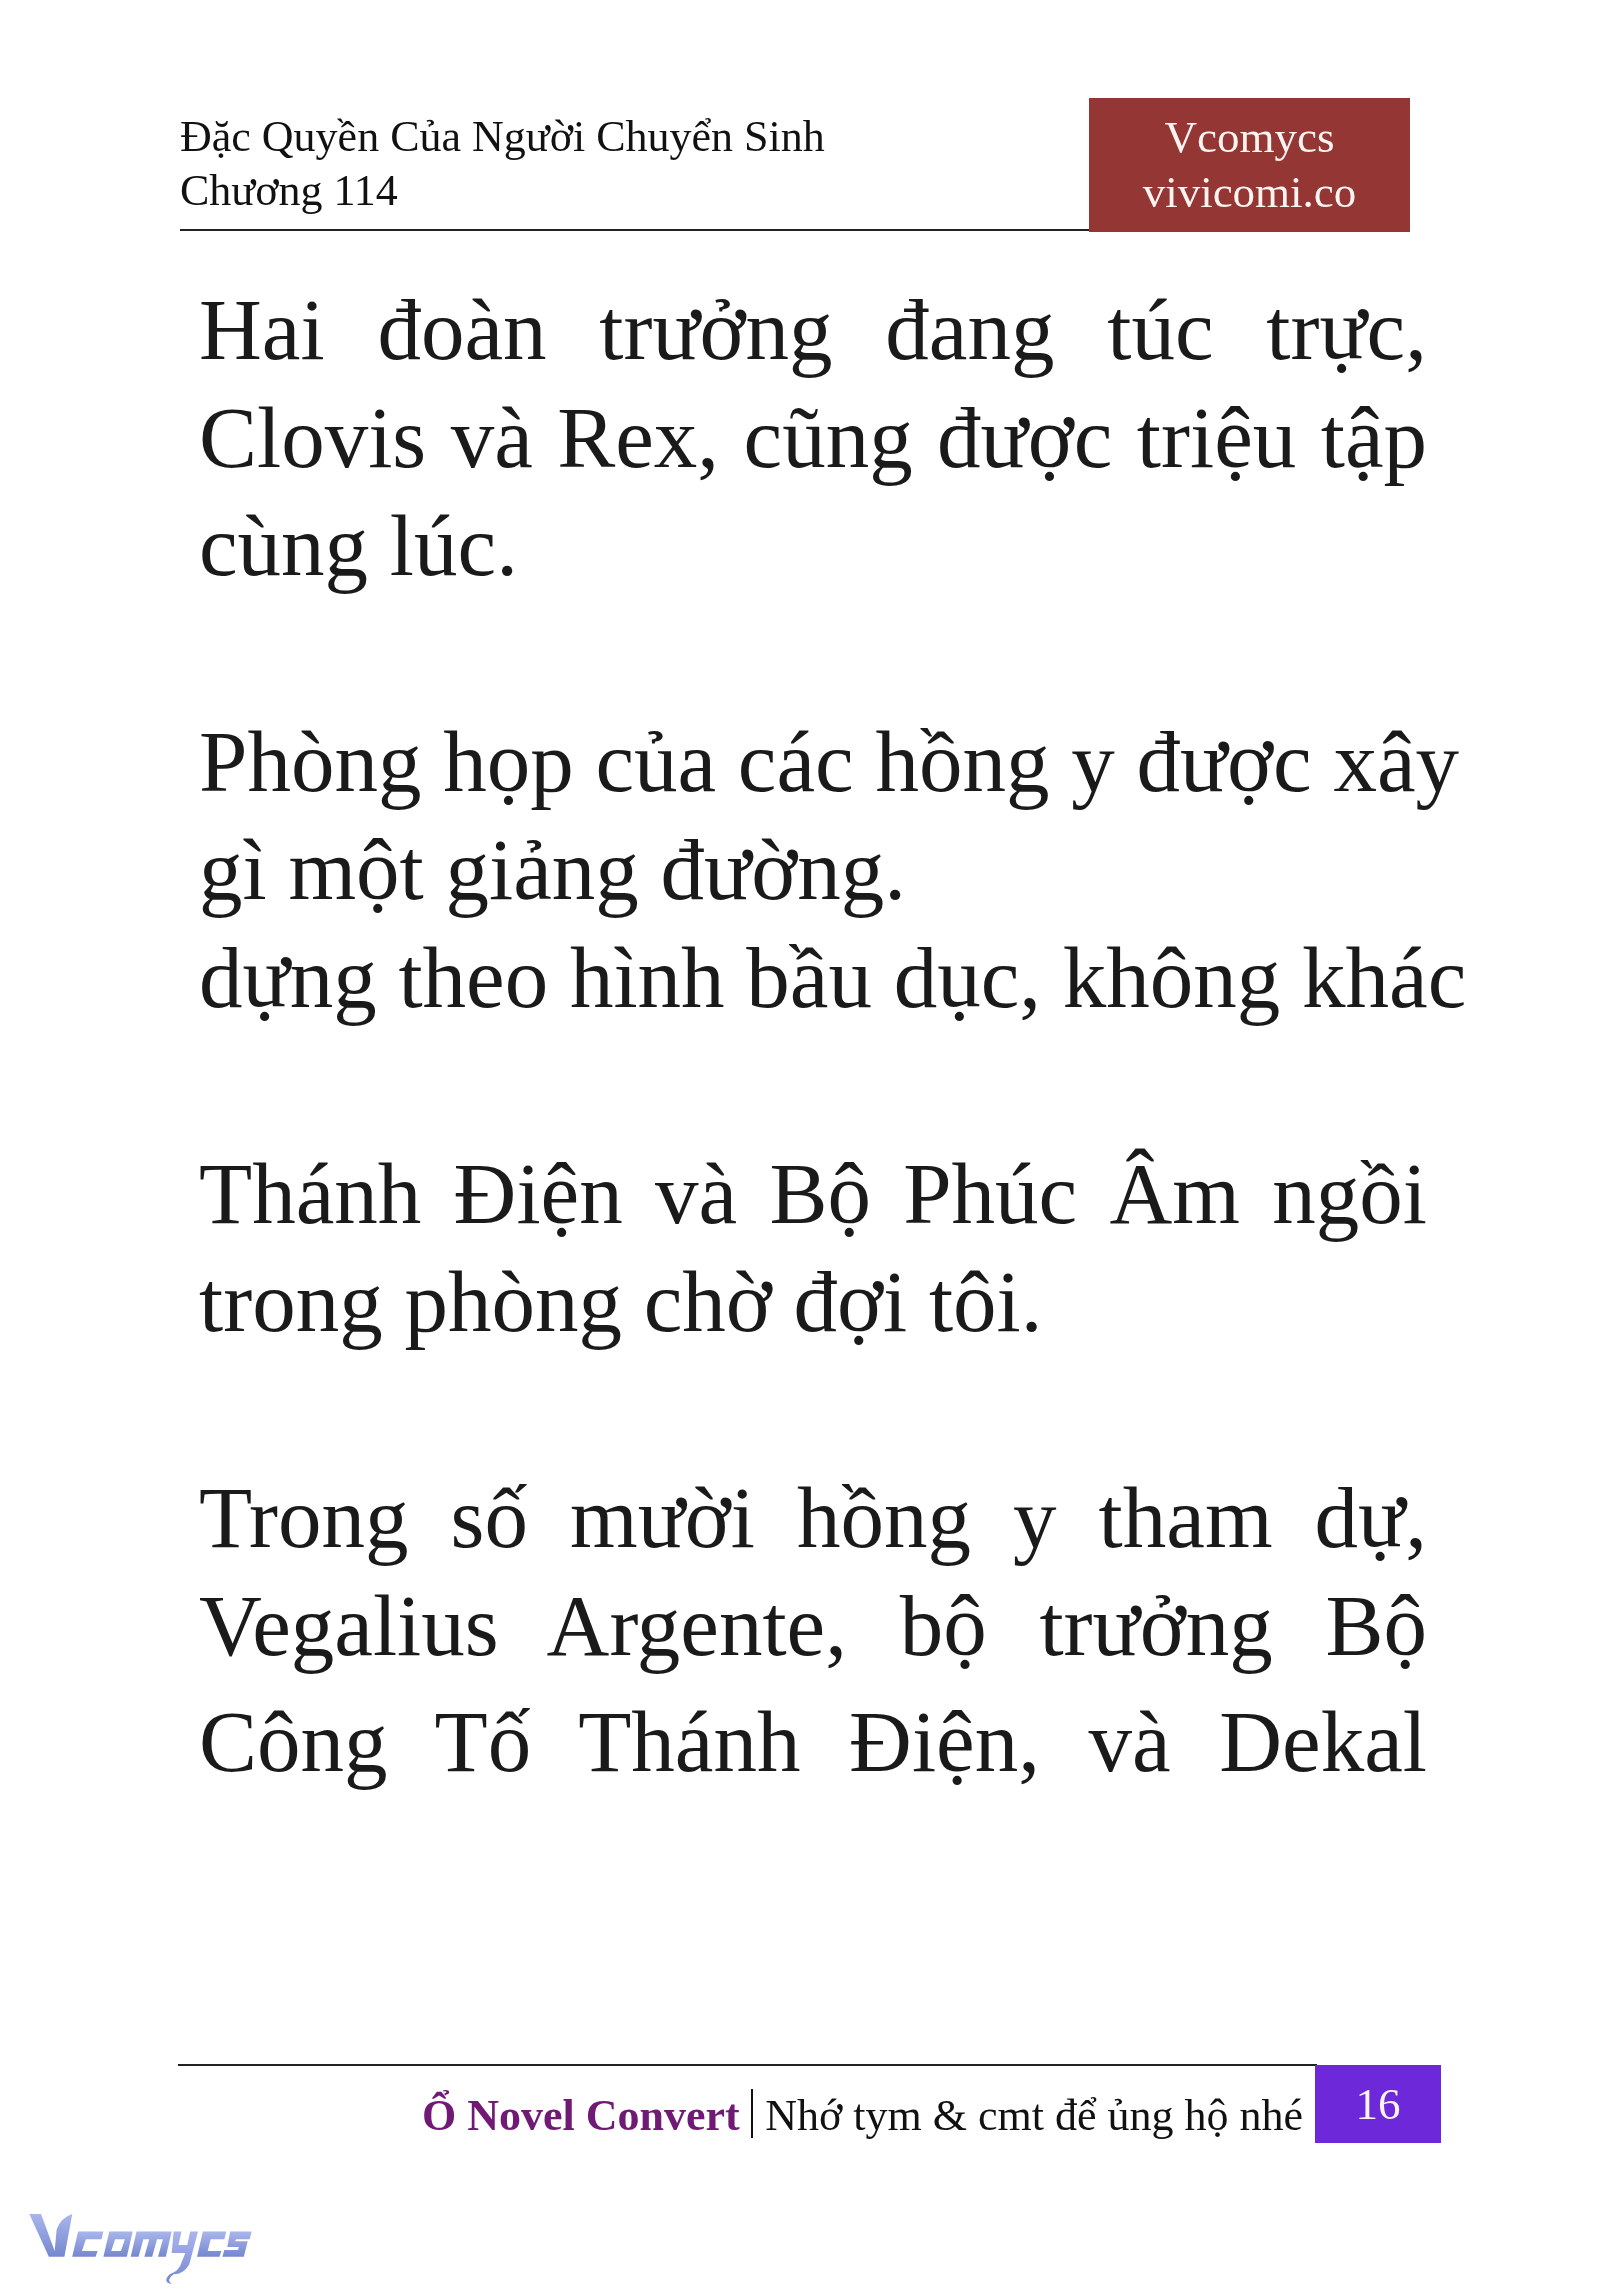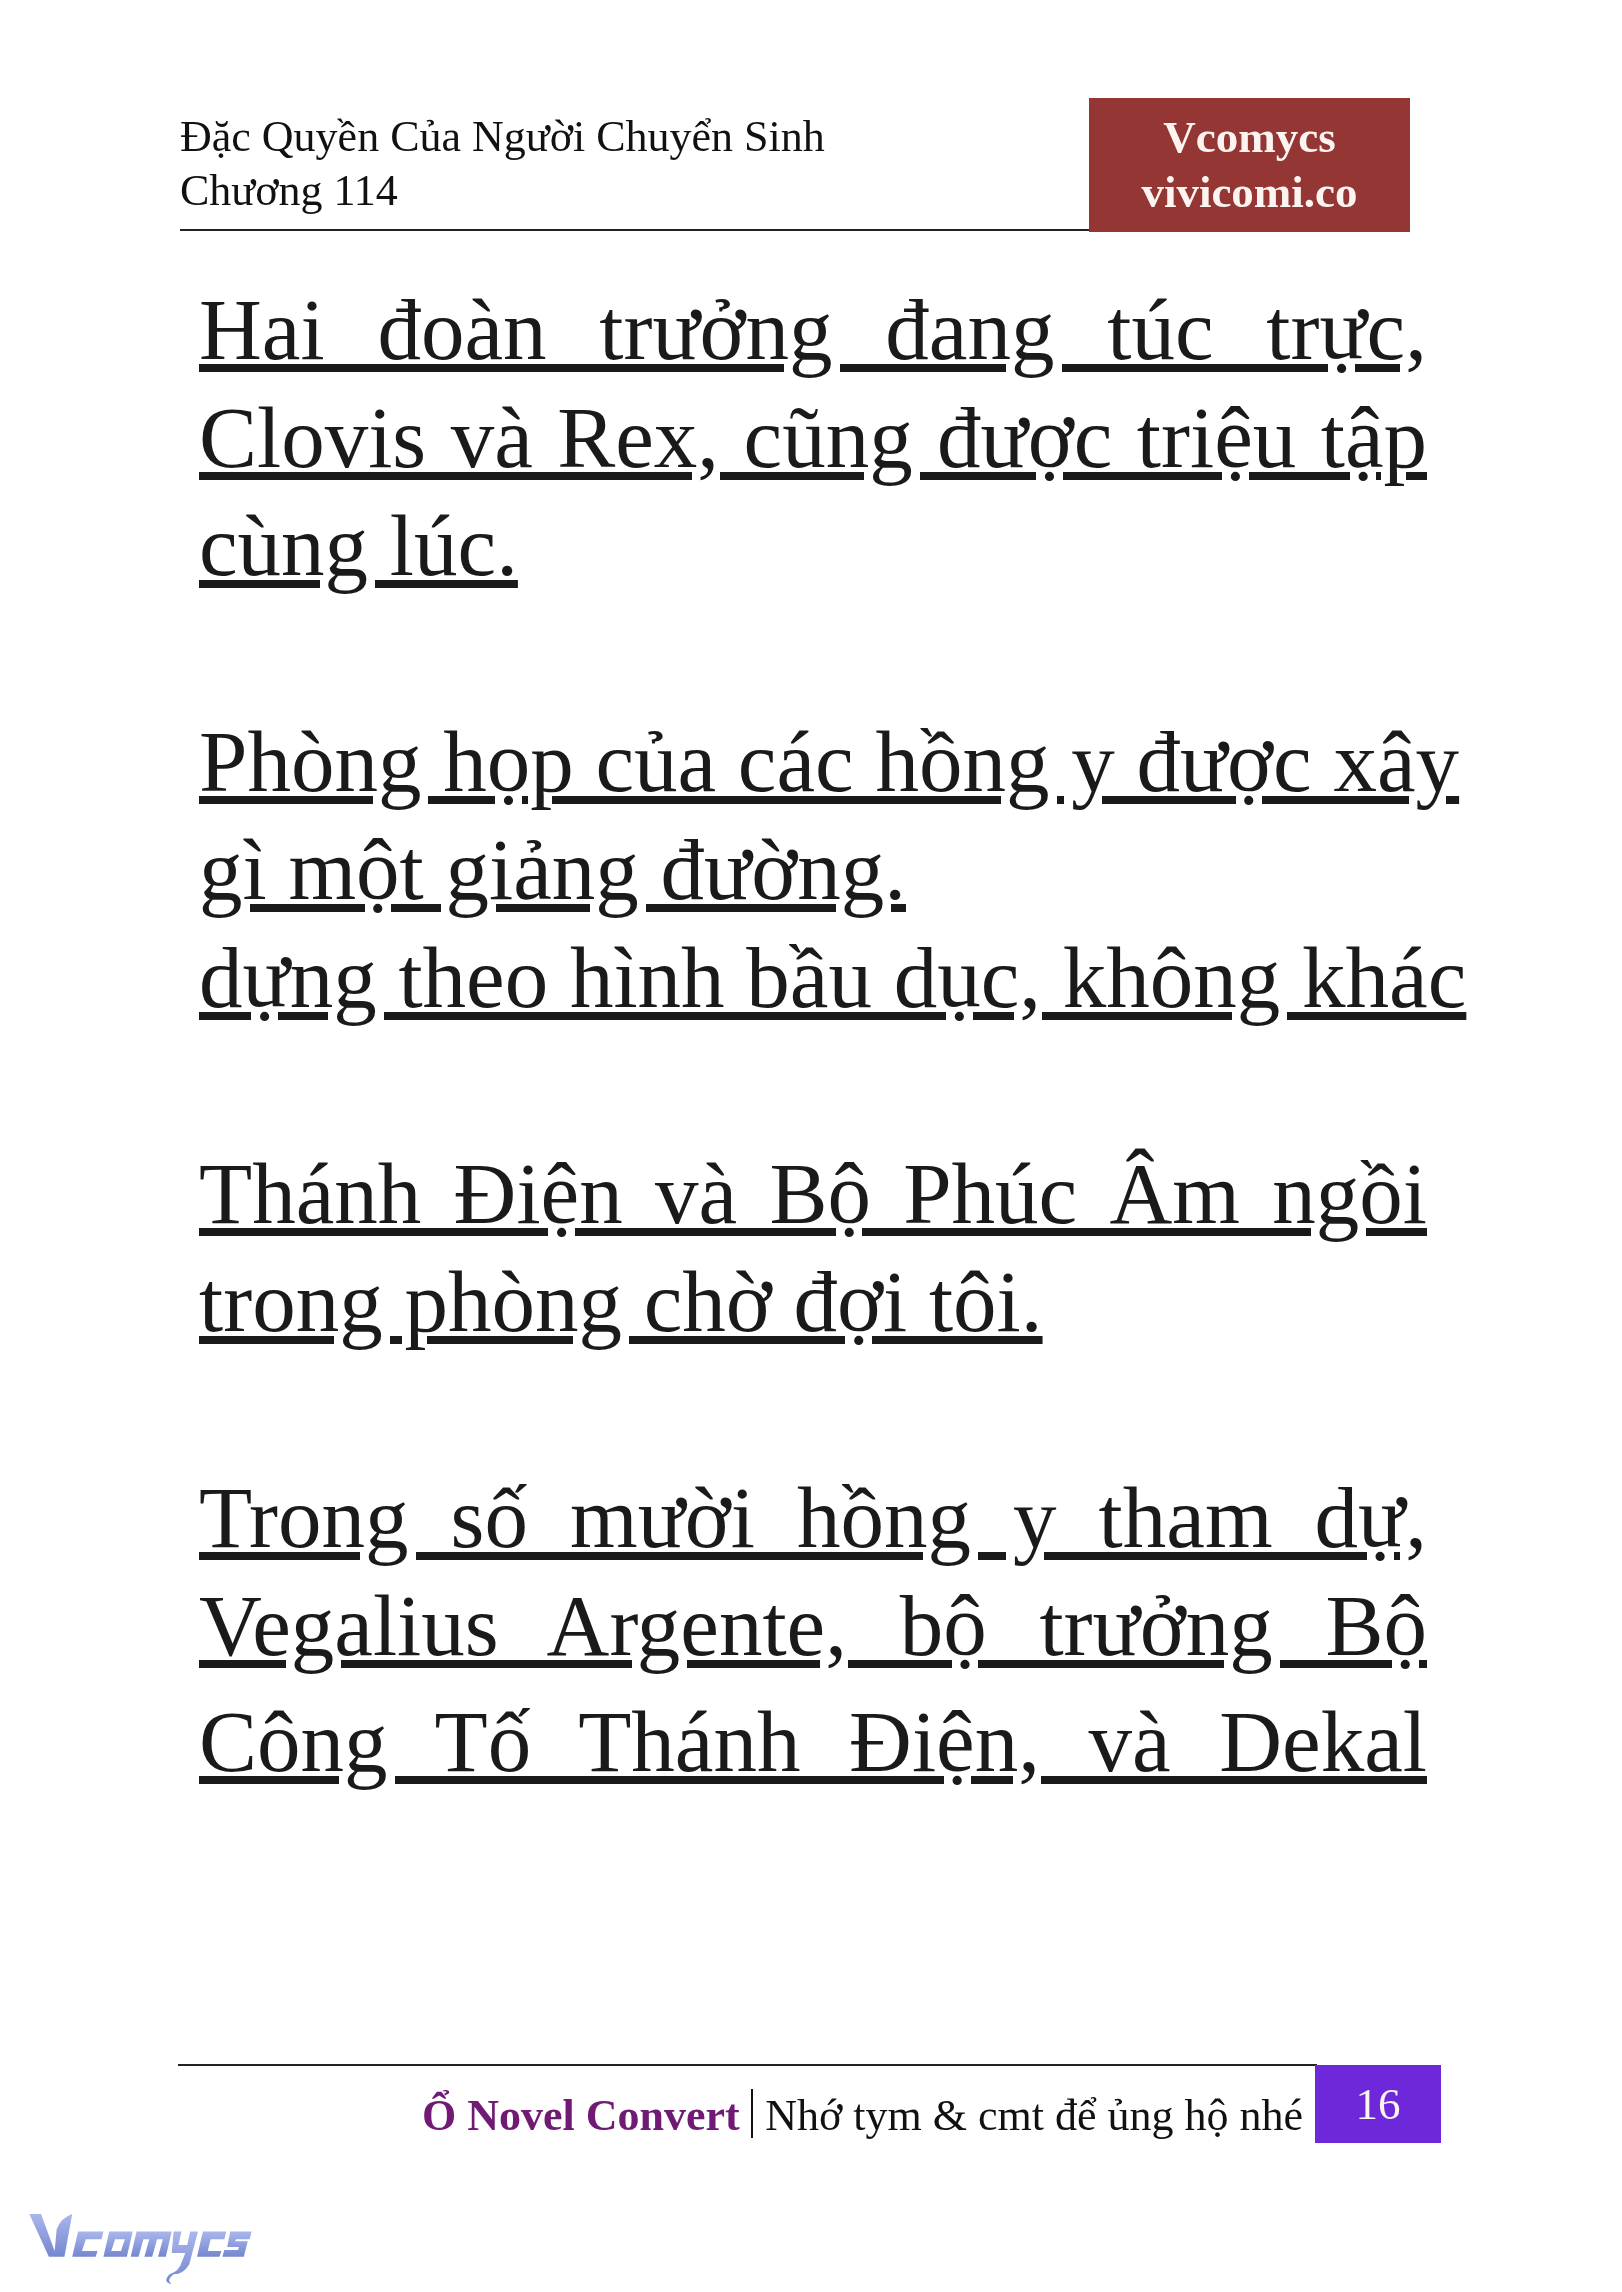--- a/index.html
+++ b/index.html
@@ -41,29 +41,28 @@
       width: 321px;
       height: 134px;
       background: #943634;
       color: #fbf4f0;
       text-align: center;
       font-size: 45px;
       line-height: 55px;
       padding-top: 11.8px;
       box-sizing: border-box;
     }
-    .brand-box div { white-space: nowrap; font-weight: bold; }
+    .brand-box div { white-space: nowrap; }
 
     
     .content {
       position: absolute;
       left: 199px;
       top: 276px;
       width: 1228px;
-      text-decoration: underline;
     }
     .para {
       margin: 0 0 108px 0;
       font-size: 87px;
       line-height: 108px;
       text-align: justify;
       text-align-last: left;
     }
     .para .line {
       display: block;

